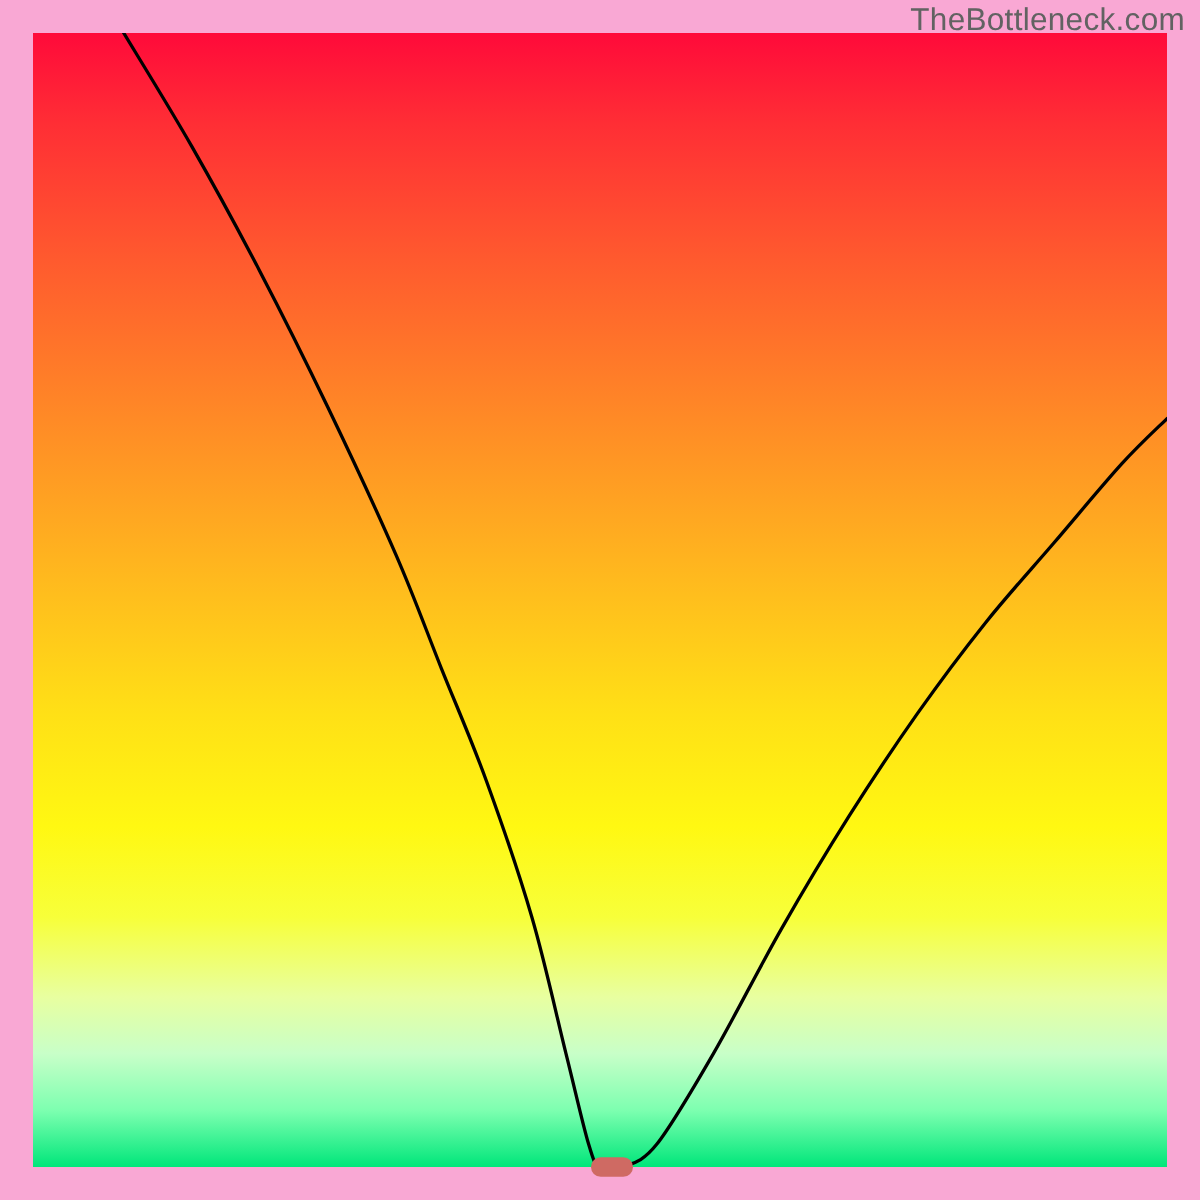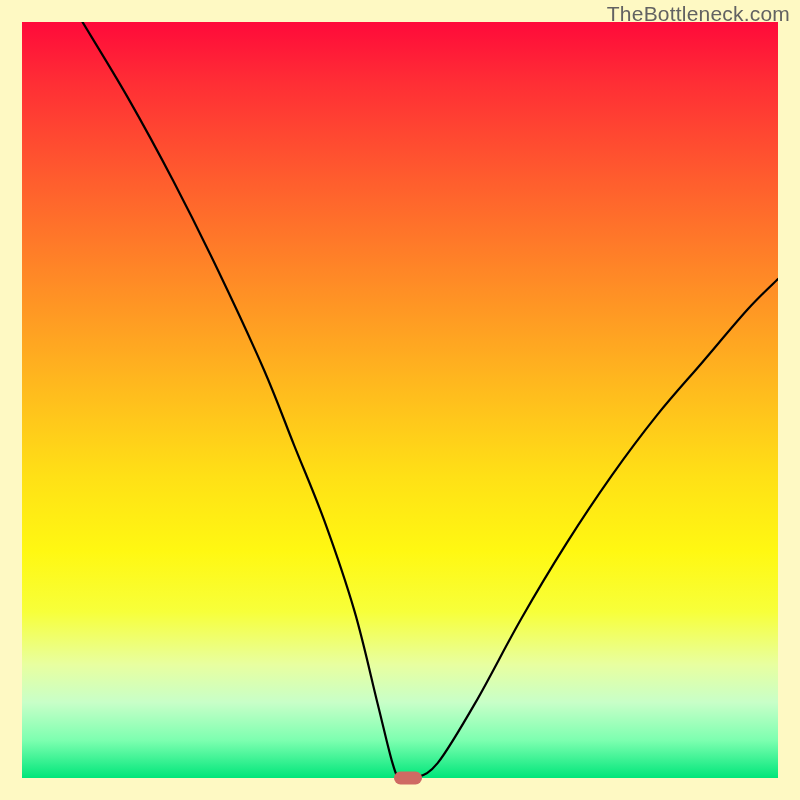--- a/index.html
+++ b/index.html
@@ -8,21 +8,21 @@
     background: #000;
     width: 800px;
     height: 800px;
     overflow: hidden;
     font-family: Arial, Helvetica, sans-serif;
   }
   .container {
     position: relative;
     width: 800px;
     height: 800px;
-    background: #fef9c3;
+    background: #f9a8d4;
   }
   .plot-area {
     position: absolute;
     left: 22px;
     top: 22px;
     width: 756px;
     height: 756px;
     background: linear-gradient(to bottom,
       #ff0a3a 0%,
       #ff2e35 8%,

